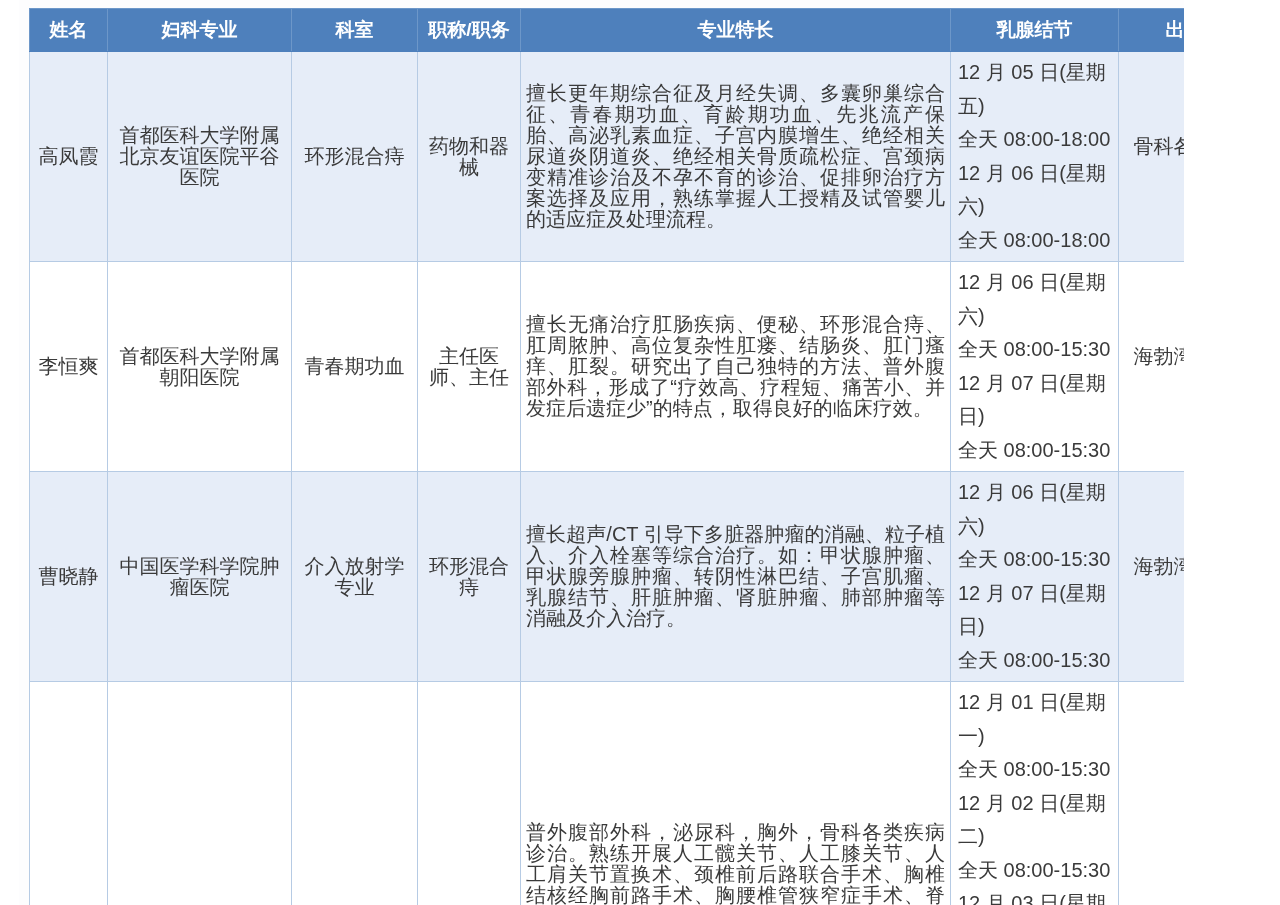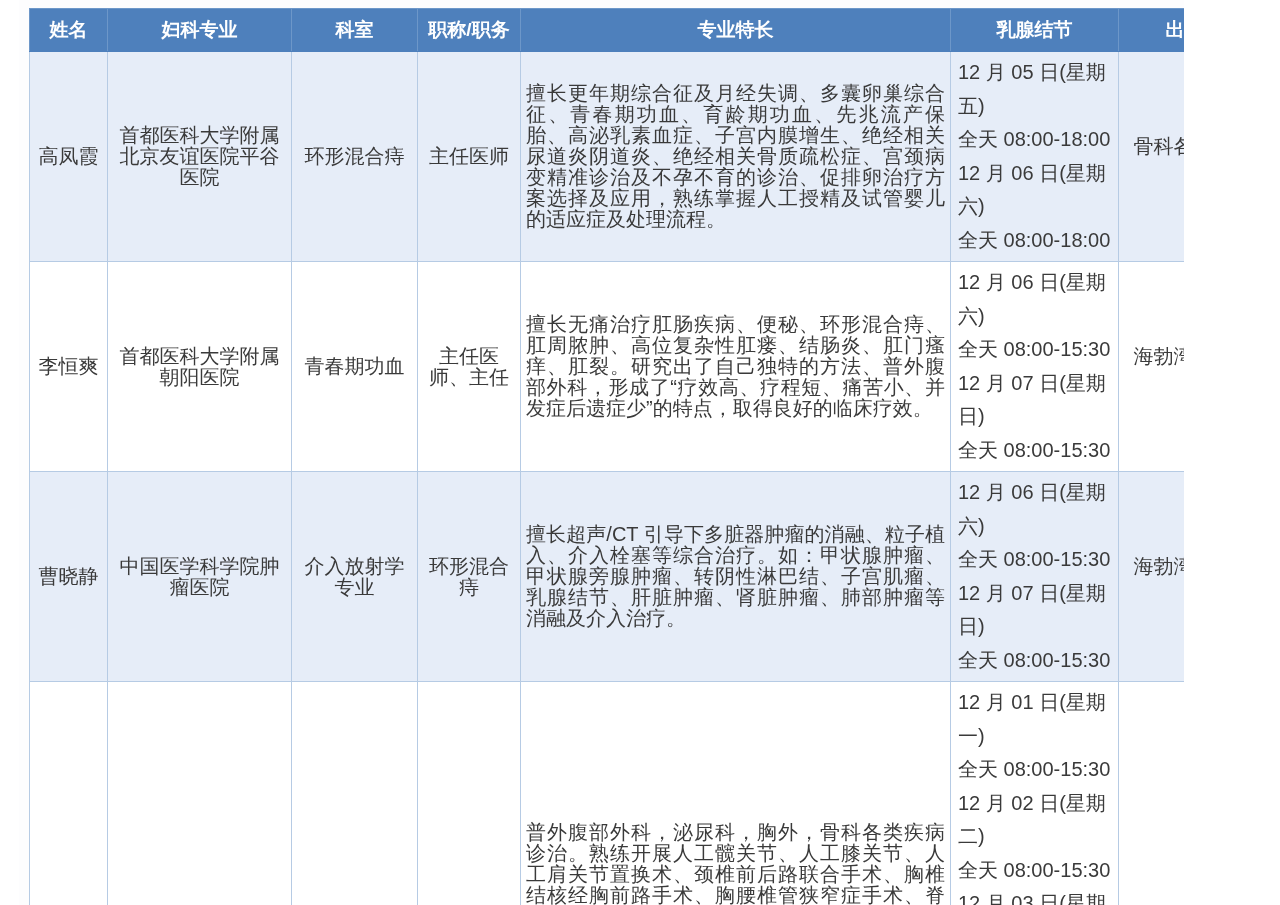--- a/index.html
+++ b/index.html
@@ -95,21 +95,21 @@
         <th>专业特长</th>
         <th>乳腺结节</th>
         <th>出诊地点</th>
       </tr>
     </thead>
     <tbody>
       <tr class="r0 band-light">
         <td class="cell-center">高凤霞</td>
         <td class="cell-center">首都医科大学附属北京友谊医院平谷医院</td>
         <td class="cell-center">环形混合痔</td>
-        <td class="cell-center">主任医师</td>
+        <td class="cell-center">药物和器械</td>
         <td class="cell-specialty">擅长更年期综合征及月经失调、多囊卵巢综合征、青春期功血、育龄期功血、先兆流产保胎、高泌乳素血症、子宫内膜增生、绝经相关尿道炎阴道炎、绝经相关骨质疏松症、宫颈病变精准诊治及不孕不育的诊治、促排卵治疗方案选择及应用，熟练掌握人工授精及试管婴儿的适应症及处理流程。</td>
         <td class="cell-schedule">12 月 05 日(星期五)
 全天 08:00-18:00
 12 月 06 日(星期六)
 全天 08:00-18:00</td>
         <td class="cell-center">骨科各类疾病诊治</td>
       </tr>
       <tr class="r1 band-white">
         <td class="cell-center">李恒爽</td>
         <td class="cell-center">首都医科大学附属朝阳医院</td>

